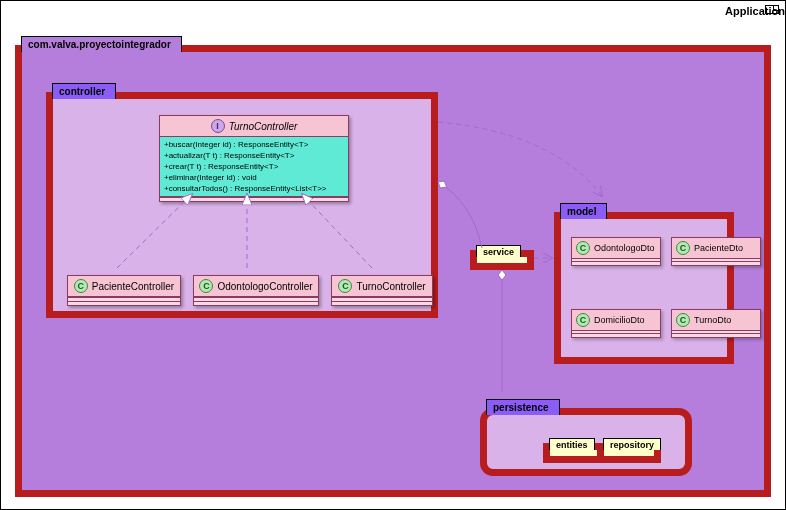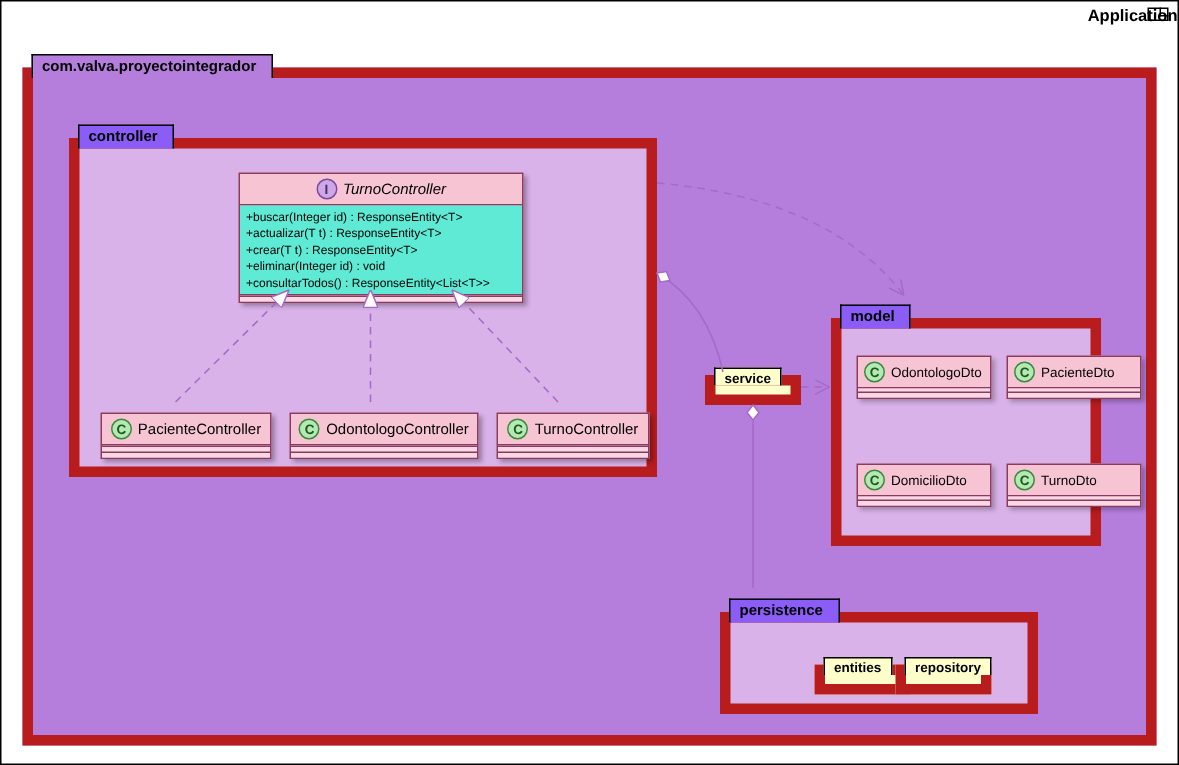--- a/index.html
+++ b/index.html
@@ -208,21 +208,21 @@
       <div class="mini-class" style="left:110px; top:90px;">
         <div class="hdr">
             <span class="circ c">C</span>
             <span>TurnoDto</span>
           </div>
         <div class="bar"></div>
           <div class="bar"></div>
       </div>
     </div>
 
-    <div class="pkg sub" style="left:458px; top:356px; width:212px; height:68px;">
+    <div class="pkg sub" style="left:458px; top:356px; width:212px; height:68px;border-radius:13px;">
       <div class="pkg-tab">persistence</div>
       <div class="pkg mini" style="left:20px; top:28px;margin-left:36px;">
         <div class="pkg-tab">entities</div>
       </div>
       <div class="pkg mini" style="left:110px; top:28px;padding-left:24px;">
         <div class="pkg-tab">repository</div>
       </div>
     </div>
 
     <svg class="lines" width="756" height="452">

